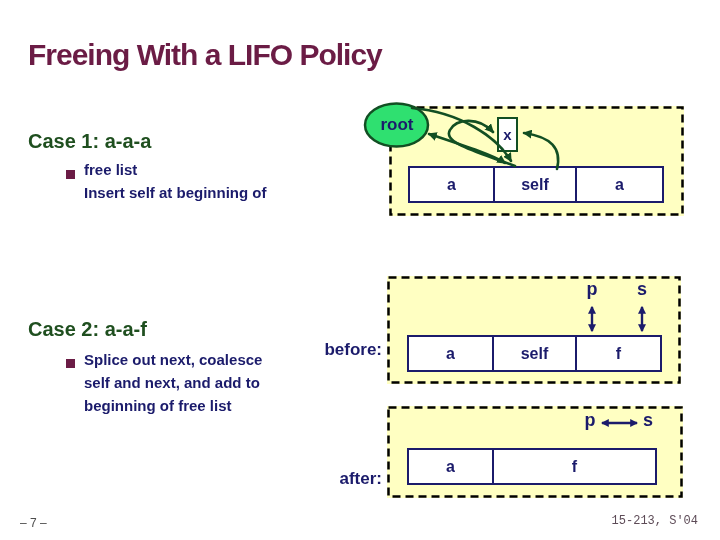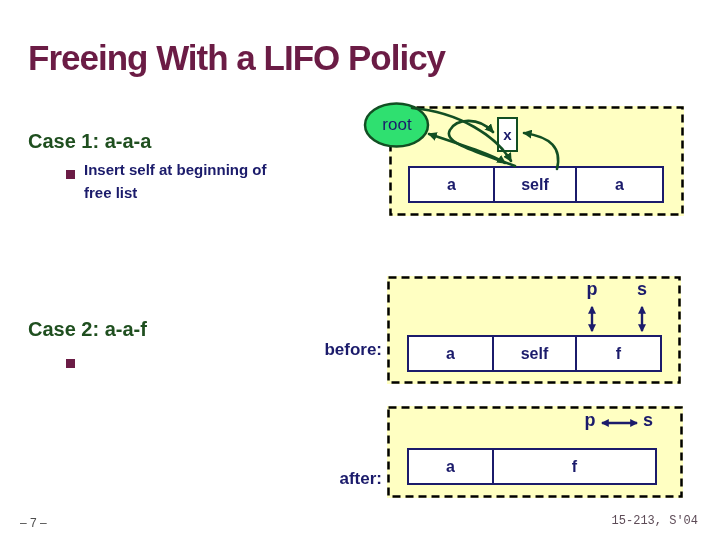--- a/index.html
+++ b/index.html
@@ -2,42 +2,42 @@
 <html><head>
 <meta charset="utf-8">
 <style>
   html,body{margin:0;padding:0;background:#888;}
   .slide{
     position:relative; width:720px; height:540px; background:#ffffff;
     overflow:hidden; font-family:"Liberation Sans", sans-serif;
   }
   .abs{position:absolute;}
   .title{
-    left:28px; top:38px; font-size:35px; font-weight:bold; letter-spacing:-1px;
+    left:28px; top:38px; font-size:30px; font-weight:bold; letter-spacing:-1px;
     color:#6b1c45; white-space:nowrap;
   }
   .casehead{font-size:20px; font-weight:bold; color:#1f4f1f; white-space:nowrap;}
   .bullet-sq{width:9px; height:9px; background:#6b1c45;}
   .btext{font-size:15px; font-weight:bold; color:#1b1b6b; line-height:23px; white-space:nowrap;}
   .ybox{background:#ffffc2;}
   .row{display:flex;}
   .cell{
     box-sizing:border-box; height:37px; background:#ffffff;
     border:2px solid #1b1b6b; display:flex; align-items:center; justify-content:center;
     font-size:16px; font-weight:bold; color:#1b1b6b;
   }
   .cell + .cell{margin-left:-2px;}
   .xbox{
     box-sizing:border-box; width:21px; height:35px; background:#ffffff;
     border:2px solid #124f23; display:flex; align-items:center; justify-content:center;
     font-size:15px; font-weight:bold; color:#1b1b6b;
   }
   .ptr{font-size:18px; font-weight:bold; color:#1b1b6b; width:16px; text-align:center;}
   .sidelabel{font-size:17px; font-weight:bold; color:#1b1b6b; width:70px; text-align:right; white-space:nowrap;}
-  .rootlabel{width:56px; text-align:center; font-size:17px; font-weight:normal; color:#1b1b6b;}
+  .rootlabel{width:56px; text-align:center; font-size:17px; font-weight:bold; color:#1b1b6b;}
   .footer{font-size:12px; white-space:nowrap;}
   .overlay{left:0; top:0; pointer-events:none;}
 </style>
 </head>
 <body>
 
 <div class="slide">
 
   <div class="abs ybox" style="left:389px; top:106px; width:295px; height:110px;"></div>
   <div class="abs ybox" style="left:387px; top:276px; width:294px; height:108px;"></div>
@@ -88,26 +88,31 @@
     <line x1="592" y1="307" x2="592" y2="331" stroke="#1b1b6b" stroke-width="2.4" marker-start="url(#mn)" marker-end="url(#mn)"></line>
     <line x1="642" y1="307" x2="642" y2="331" stroke="#1b1b6b" stroke-width="2.4" marker-start="url(#mn)" marker-end="url(#mn)"></line>
     <line x1="602" y1="423" x2="637" y2="423" stroke="#1b1b6b" stroke-width="2.4" marker-start="url(#mn)" marker-end="url(#mn)"></line>
   </svg>
 
   <div class="abs title">Freeing With a LIFO Policy</div>
 
   <div class="abs casehead" style="left:28px; top:130px;">Case 1: a-a-a</div>
   <div class="abs bullet-sq" style="left:66px; top:170px;"></div>
   <div class="abs btext" style="left:84px; top:158px;">
+    <div>free list</div>
     <div>Insert self at beginning of</div>
-    <div>free list</div>
   </div>
 
   <div class="abs casehead" style="left:28px; top:318px;">Case 2: a-a-f</div>
   <div class="abs bullet-sq" style="left:66px; top:359px;"></div>
+  <div class="abs btext" style="left:84px; top:348px;">
+    <div>Splice out next, coalesce</div>
+    <div>self and next, and add to</div>
+    <div>beginning of free list</div>
+  </div>
 
   <div class="abs sidelabel" style="left:312px; top:312px;margin-top:28px;">before:</div>
   <div class="abs sidelabel" style="left:312px; top:437px;margin-top:32px;">after:</div>
 
   <div class="abs rootlabel" style="left:369px; top:115px;">root</div>
 
   <div class="abs ptr" style="left:584px; top:279px;">p</div>
   <div class="abs ptr" style="left:634px; top:279px;">s</div>
   <div class="abs ptr" style="left:582px; top:410px;">p</div>
   <div class="abs ptr" style="left:640px; top:410px;">s</div>

